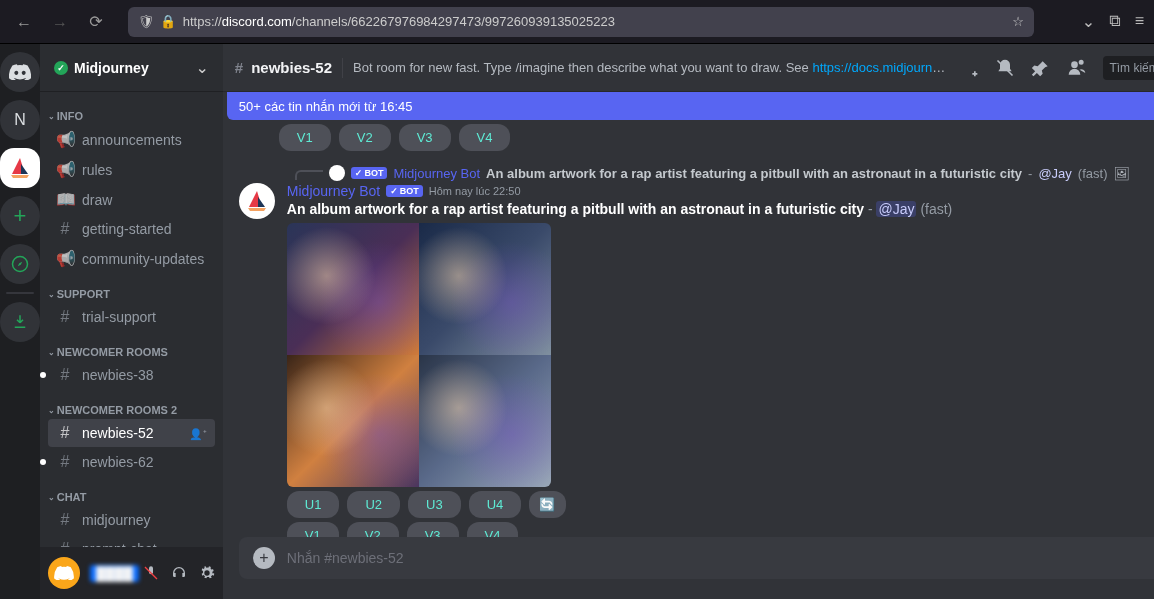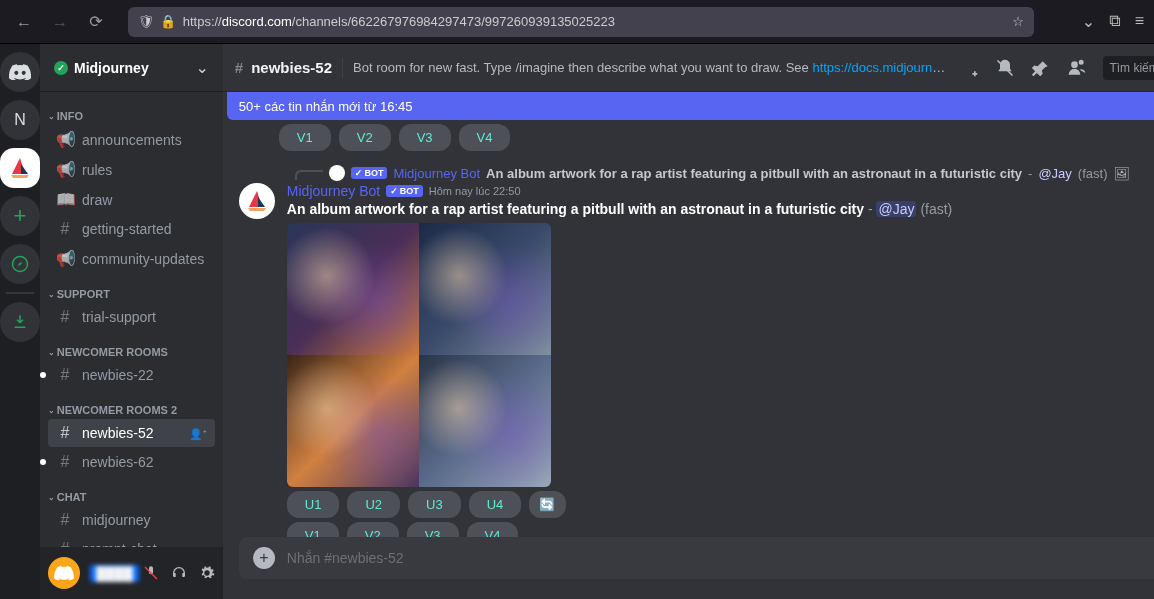--- a/index.html
+++ b/index.html
@@ -165,21 +165,21 @@
         </div>
         <div class="category"><span style="font-size:8px">⌄</span> SUPPORT</div>
         <div class="channel" style="position: relative;">
           <span class="channel-icon">#</span>
           <span>trial-support</span>
         </div>
         <div class="category"><span style="font-size:8px">⌄</span> NEWCOMER ROOMS</div>
         <div class="channel" style="position: relative;">
           <span style="position:absolute;left:-8px;width:6px;height:6px;background:#fff;border-radius:50%"></span>
           <span class="channel-icon">#</span>
-          <span>newbies-22</span>
+          <span>newbies-38</span>
         </div>
         <div class="category"><span style="font-size:8px">⌄</span> NEWCOMER ROOMS 2</div>
         <div class="channel selected" style="position: relative;">
           <span class="channel-icon">#</span>
           <span>newbies-52</span>
           <span class="spacer"></span>
           <span class="people-icon">👤⁺</span>
         </div>
         <div class="channel" style="position: relative;">
           <span style="position:absolute;left:-8px;width:6px;height:6px;background:#fff;border-radius:50%"></span>

